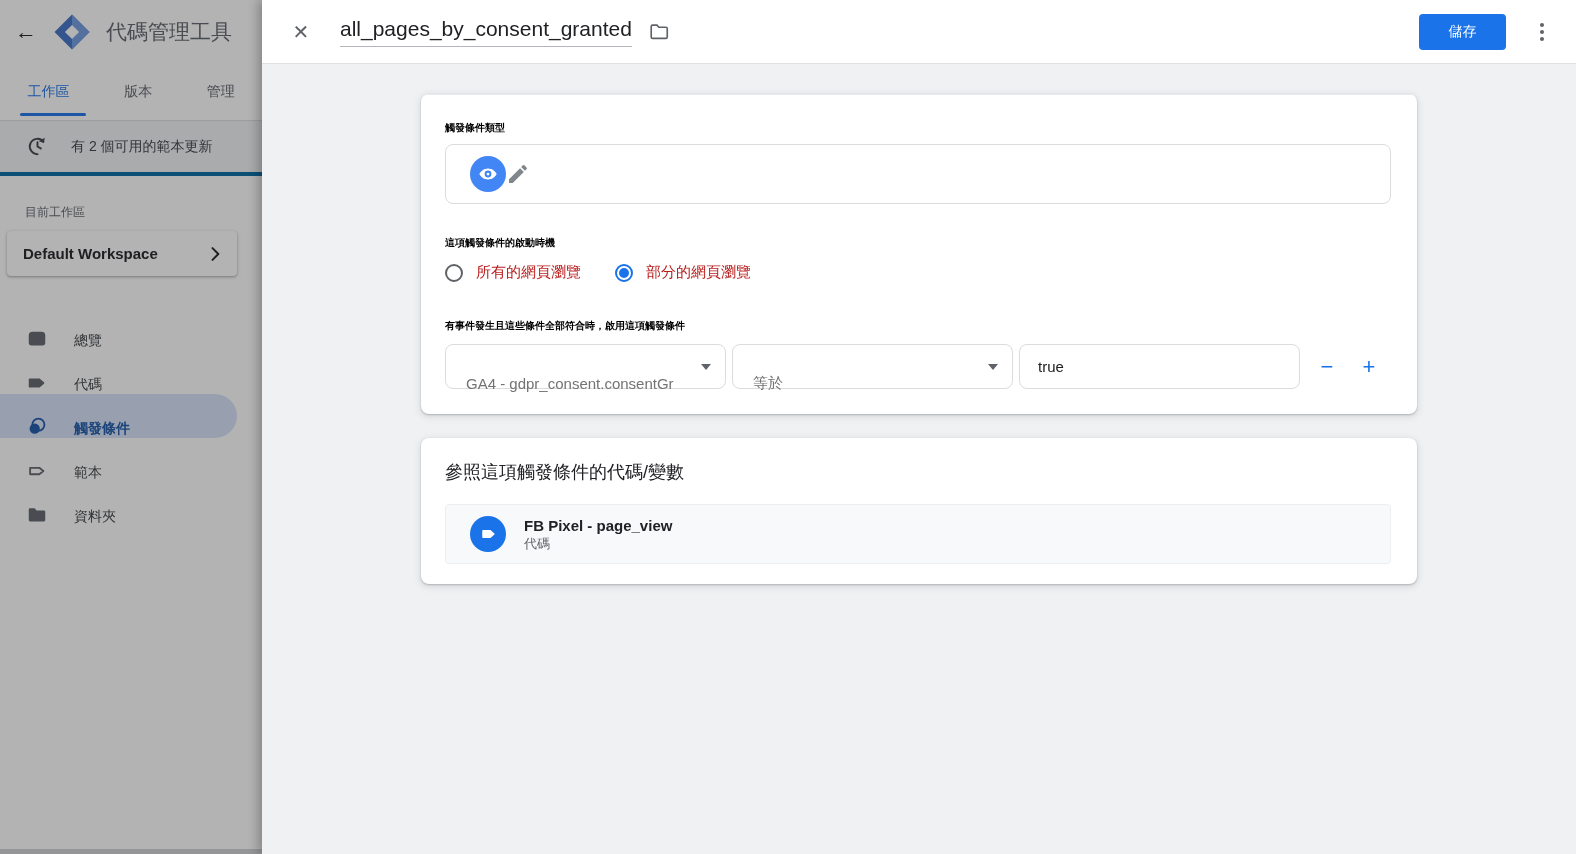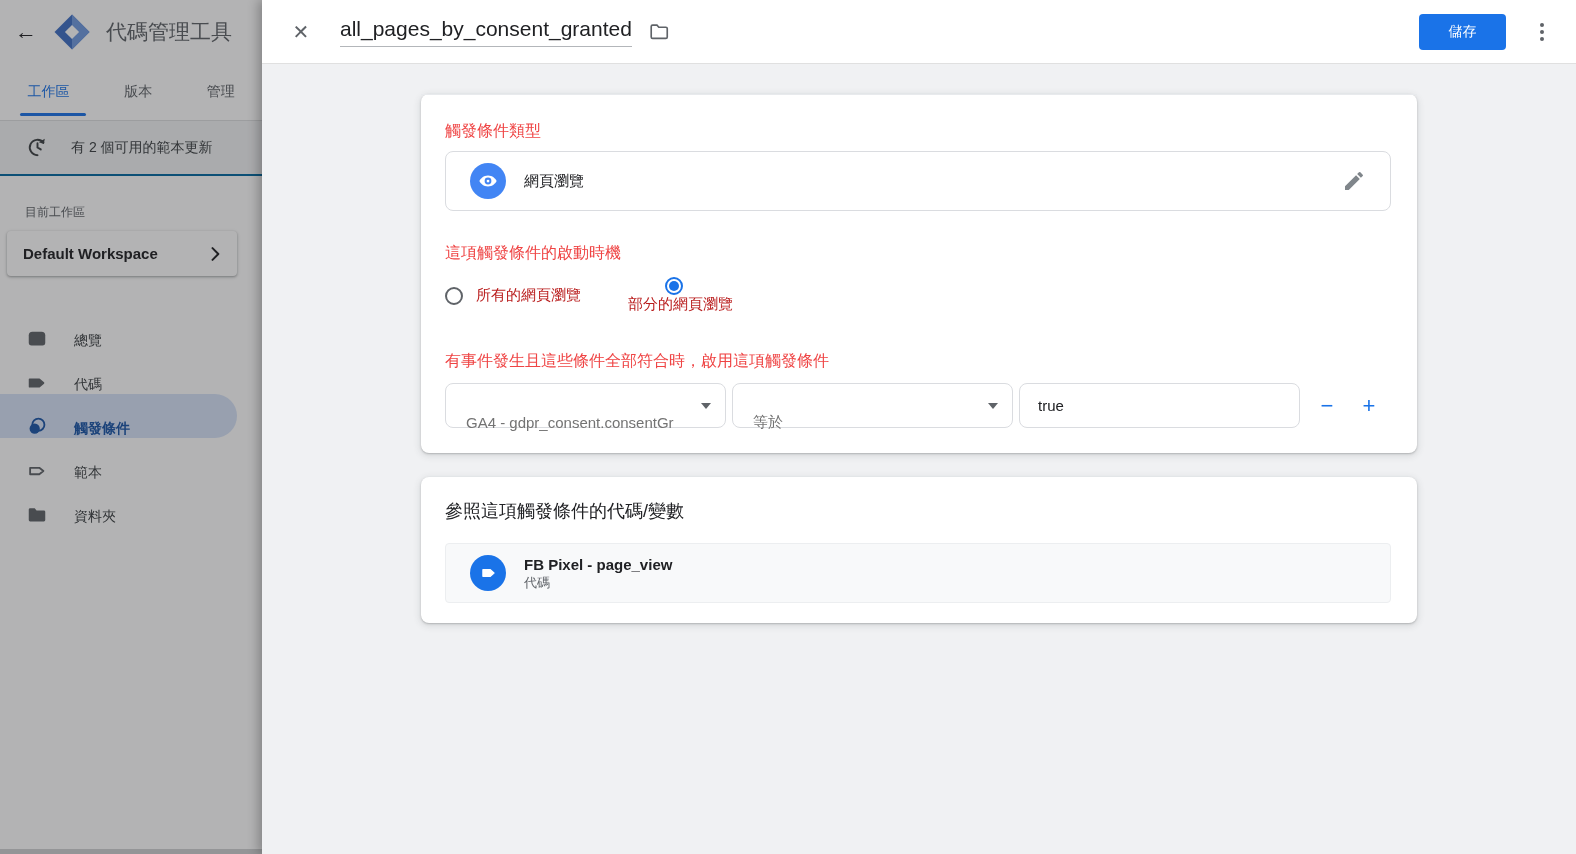--- a/index.html
+++ b/index.html
@@ -17,21 +17,21 @@
 
   .tab-bar { position:relative; height:57px; background:#fff; border-bottom:1px solid #dcdee0;
              display:flex; align-items:center; }
   .tab { font-size:14px; color:#5f6368; text-align:center; cursor:pointer; white-space:nowrap; }
   .tab.t1 { width:106px; color:#1a73e8; }
   .tab.t2 { width:90px; }
   .tab.t3 { width:90px; }
   .tab-underline { position:absolute; left:20px; bottom:4px; width:66px; height:3px;
                    background:#1a73e8; border-radius:3px; }
 
-  .notif-bar { height:55px; background:#f1f3f4; border-bottom:2px solid #0369a1;
+  .notif-bar { height:55px; background:#f1f3f4; border-bottom:4px solid #0369a1;
                display:flex; align-items:center; padding:0 12px 0 26px; }
   .notif-text { margin-left:22px; font-size:14px; color:#3c4043; white-space:nowrap; }
 
   .ws-section { padding:28px 0 0 0; }
   .ws-label { margin-left:25px; font-size:12px; color:#5f6368; }
   .ws-card { margin:10px 25px 0 7px; height:45px; background:#fff; border-radius:4px;
              box-shadow:0 1px 2px rgba(60,64,67,.3), 0 1px 3px 1px rgba(60,64,67,.15);
              display:flex; align-items:center; padding:0 12px 0 16px; cursor:pointer;gap:46px; }
   .ws-name { font-size:15px; font-weight:bold; color:#202124; flex:1; }
 
@@ -66,34 +66,34 @@
 
   .editor-body { padding-top:30px; }
   .card { width:996px; margin:0 auto; background:#fff; border-radius:8px;
           box-shadow:0 1px 2px rgba(60,64,67,.3), 0 2px 6px 2px rgba(60,64,67,.1); }
   .card + .card { margin-top:24px; }
   .card-title-row { padding:17px 28px 16px 28px; }
   .card-title { font-size:18px; color:#3c4043; }
   .card-divider { border-top:1px solid #e8eaed; }
   .card-body { padding:26px 26px 25px 24px; }
 
-  .field-label { font-size:16px; color:#ef4444; }
+  .field-label { font-size:10px; color:#000000;font-weight:bold; }
   .type-box { margin-top:9px; height:60px; border:1px solid #dadce0; border-radius:8px;
               display:flex; align-items:center; padding:0 24px; cursor:pointer; }
   .icon-circle { width:36px; height:36px; border-radius:50%; display:flex;
                  align-items:center; justify-content:center; flex:0 0 auto; }
   .icon-circle.eye { background:#4285f4; }
   .icon-circle.tag { background:#1a73e8; }
   .type-name { margin-left:18px; font-size:15px; color:#202124; flex:1; }
   .pencil { display:flex; cursor:pointer; }
 
   .fires-label { margin-top:32px; }
   .radio-row { margin-top:13px; display:flex; align-items:center; }
   .radio-opt { display:flex; align-items:center; cursor:pointer; }
-  .radio-opt + .radio-opt { margin-left:34px;flex-direction:column; }
+  .radio-opt + .radio-opt { margin-left:34px; }
   .radio-circle { width:18px; height:18px; border:2px solid #5f6368; border-radius:50%;
                   display:flex; align-items:center; justify-content:center; }
   .radio-opt.checked .radio-circle { border-color:#1a73e8; }
   .radio-dot { width:10px; height:10px; border-radius:50%; background:#1a73e8; }
   .radio-label { margin-left:13px; font-size:15px; color:#b91c1c; }
 
   .cond-label { margin-top:37px; }
   .cond-row { margin-top:11px; display:flex; align-items:center; }
   .select-box { height:45px; width:281px; border:1px solid #dadce0; border-radius:8px;
                 display:flex; align-items:center; padding:0 14px 0 20px; cursor:pointer; background:#fff; }
@@ -234,21 +234,20 @@
 
           <div class="field-label">觸發條件類型</div>
           <div class="type-box">
             <span class="icon-circle eye">
               <svg width="22" height="22" viewBox="0 0 24 24">
                 <path d="M12 6 C7.2 6 3.9 9.3 2.6 12 C3.9 14.7 7.2 18 12 18 C16.8 18 20.1 14.7 21.4 12 C20.1 9.3 16.8 6 12 6 Z" fill="#ffffff"></path>
                 <circle cx="12" cy="12" r="3.7" fill="#4285f4"></circle>
                 <circle cx="12" cy="12" r="1.5" fill="#ffffff"></circle>
               </svg>
             </span>
-            <span class="type-name">網頁瀏覽</span>
             <span class="pencil">
               <svg width="24" height="24" viewBox="0 0 24 24">
                   <path d="M3 17.25 V21 h3.75 L17.81 9.94 l-3.75 -3.75 L3 17.25 Z M20.71 7.04 a1 1 0 0 0 0 -1.41 l-2.34 -2.34 a1 1 0 0 0 -1.41 0 l-1.83 1.83 3.75 3.75 1.83 -1.83 Z" fill="#80868b"></path>
                 </svg>
             </span>
           </div>
 
           <div class="field-label fires-label">這項觸發條件的啟動時機</div>
           <div class="radio-row">
             <div class="radio-opt">

